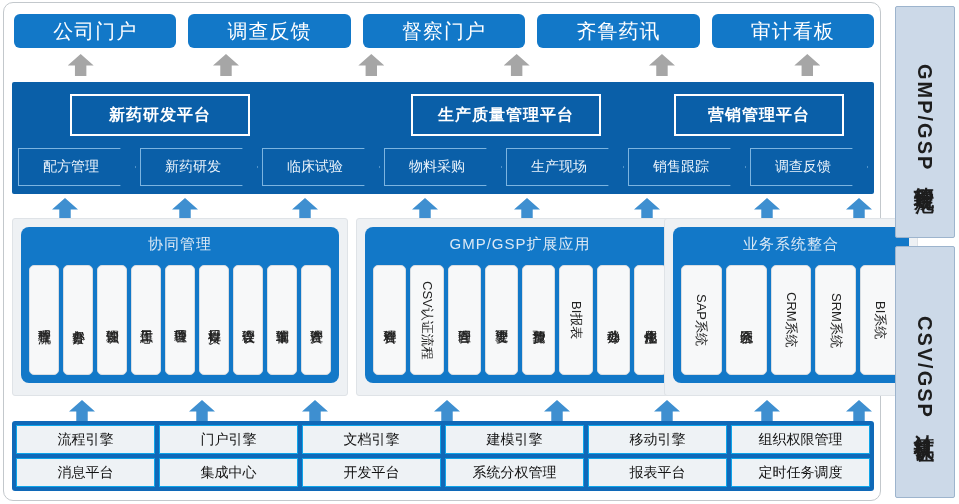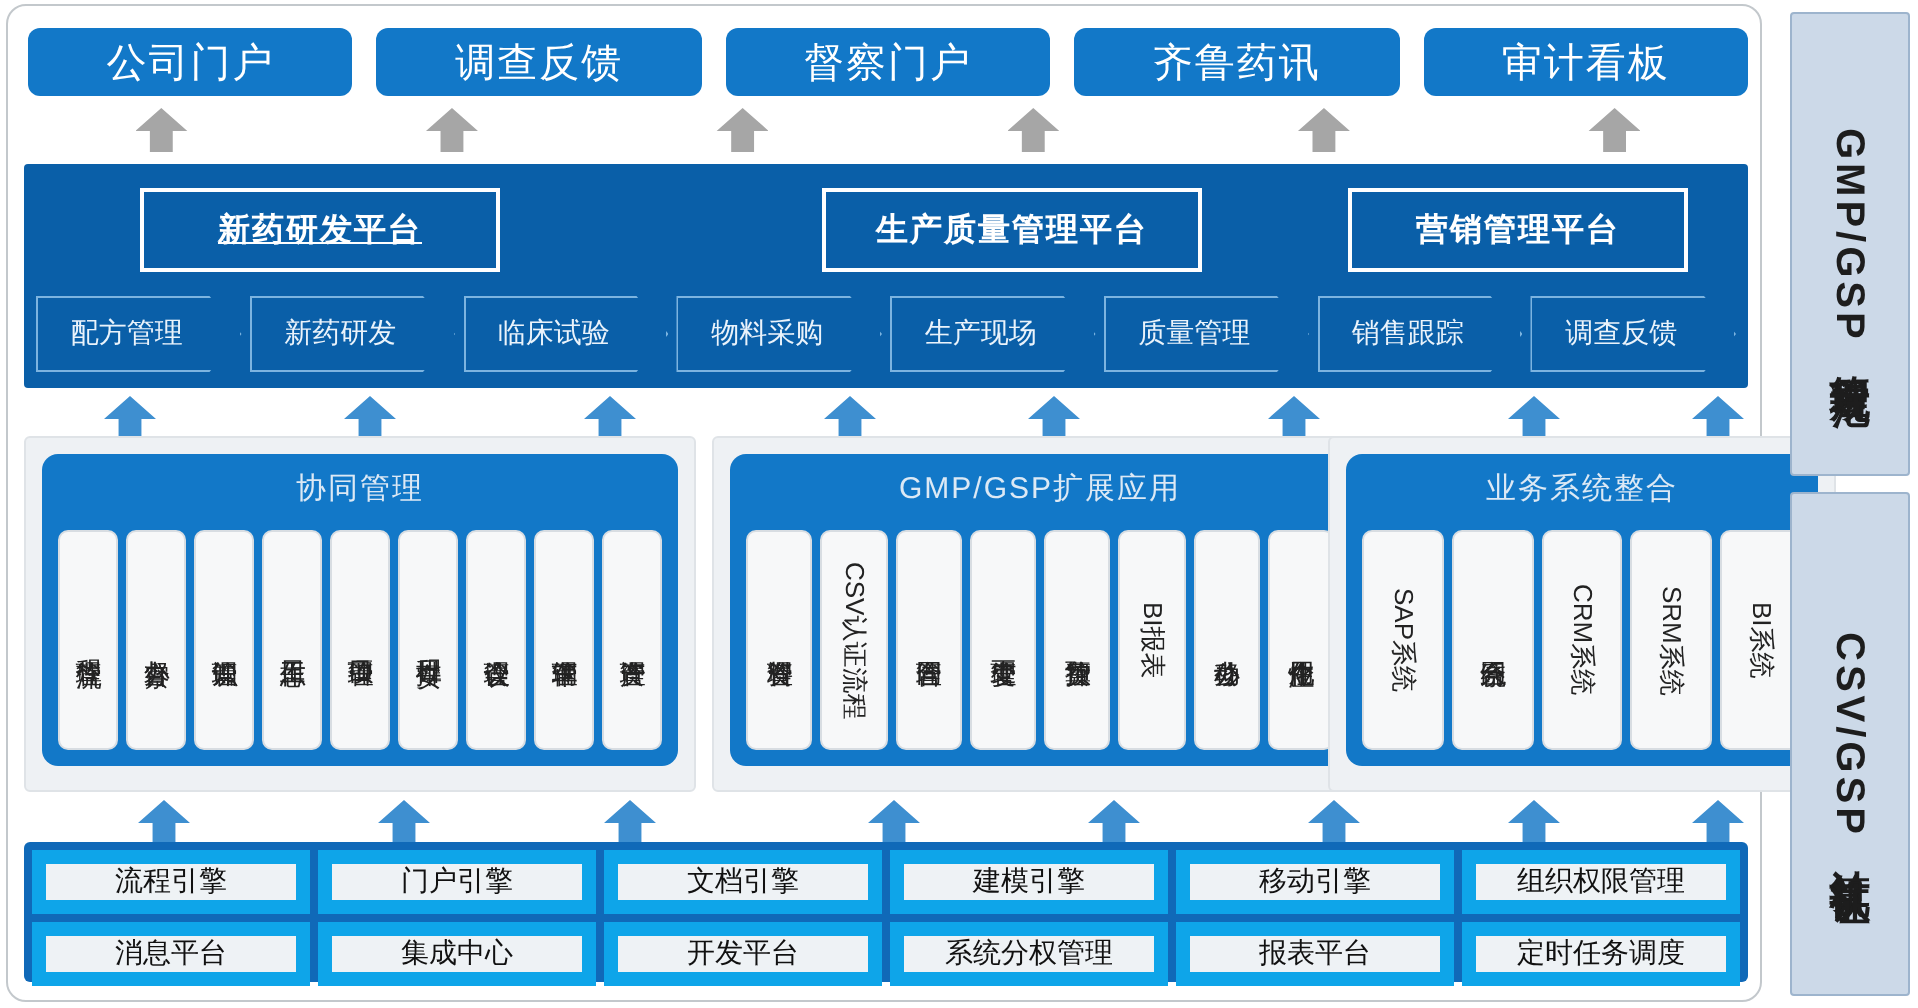--- a/index.html
+++ b/index.html
@@ -44,21 +44,21 @@
   }
   .platform-titles{
     position:absolute;left:0;top:12px;width:100%;height:42px;
   }
   .plat-box{
     position:absolute;height:42px;border:2px solid #ffffff;
     display:flex;align-items:center;justify-content:center;
     color:#fff;font-size:16px;font-weight:bold;letter-spacing:1px;
     box-sizing:border-box;
   }
-  .plat-box.p0{left:58px;width:180px;text-decoration:underline;}
+  .plat-box.p0{left:58px;width:180px;}
   .plat-box.p1{left:372px;width:190px;margin-left:27px;}
   .plat-box.p2{left:662px;width:170px;}
 
   .chev-row{position:absolute;left:6px;top:66px;width:850px;height:38px;
     display:flex;gap:4px;}
   .chev{
     position:relative;flex:1;height:38px;
     color:#eaf3fb;font-size:14px;
     display:flex;align-items:center;justify-content:center;
     box-sizing:border-box;
@@ -118,21 +118,21 @@
 
   
   .engine-block{
     position:absolute;left:12px;top:421px;width:862px;height:70px;
     background:#1069b8;border-radius:3px;
     padding:4px;box-sizing:border-box;
     display:flex;flex-direction:column;gap:4px;
   }
   .engine-row{flex:1;display:flex;gap:4px;}
   .engine-cell{
-    flex:1;background:#eef2f5;border:7px solid #0ea5e9;
+    flex:1;background:#eef2f5;border:1px solid #0ea5e9;
     display:flex;align-items:center;justify-content:center;
     font-size:14px;color:#111;box-sizing:border-box;
   }
 
   
   .side{
     position:absolute;right:4px;
     background:#ccd9e8;border:1px solid #9db4cd;box-sizing:border-box;
     border-radius:2px;
     display:flex;align-items:center;justify-content:center;
@@ -219,24 +219,20 @@
         <div class="chev">
           <div class="shape"></div>
           <span class="txt">物料采购</span>
         </div>
         <div class="chev">
           <div class="shape"></div>
           <span class="txt">生产现场</span>
         </div>
         <div class="chev">
           <div class="shape"></div>
-          <span class="txt">质量管理</span>
-        </div>
-        <div class="chev">
-          <div class="shape"></div>
           <span class="txt">销售跟踪</span>
         </div>
         <div class="chev">
           <div class="shape"></div>
           <span class="txt">调查反馈</span>
         </div>
       </div>
   </div>
 
   <div class="blue-arrows-1" id="blueArrows1">

